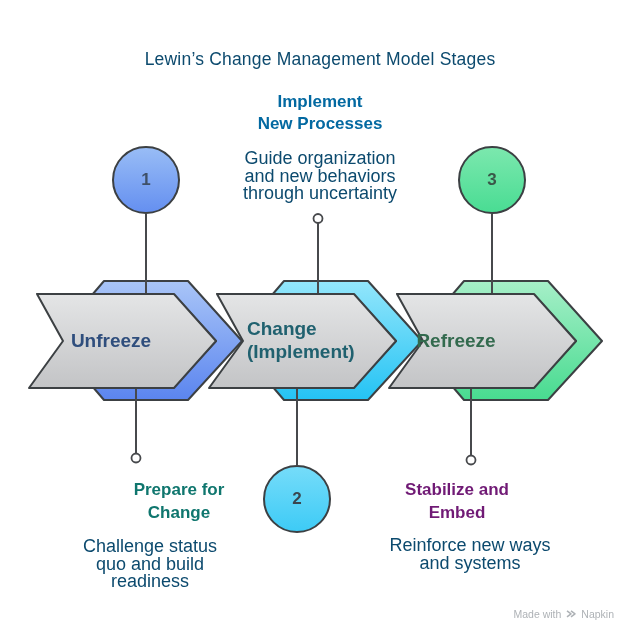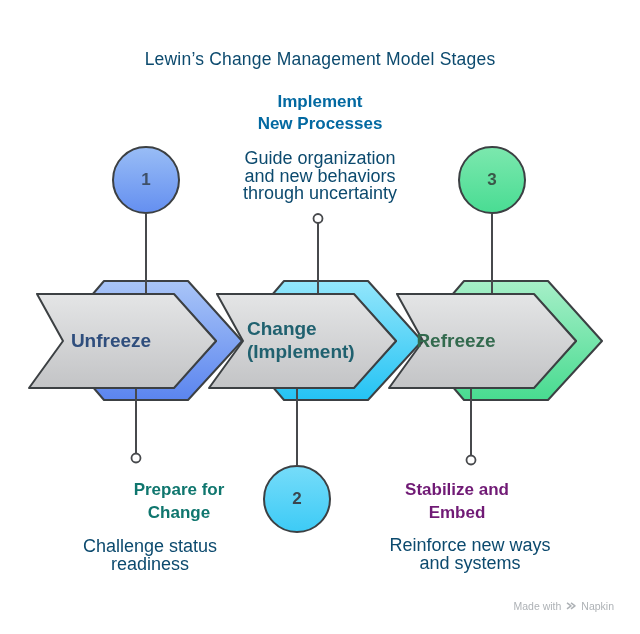--- a/index.html
+++ b/index.html
@@ -7,21 +7,21 @@
     position:relative; width:640px; height:634px; background:#ffffff;
     font-family:"Liberation Sans", sans-serif; overflow:hidden;
   }
   .abs { position:absolute; }
   .ctr { transform:translateX(-50%); text-align:center; white-space:nowrap; }
   .title { font-size:17.5px; color:#0c4a6e; letter-spacing:0.2px; }
   .stage-heading { font-size:17px; font-weight:bold; line-height:22px; }
   .desc { font-size:18px; color:#0c4a6e; line-height:17.5px; }
   .arrow-label { font-size:19px; font-weight:bold; line-height:22.5px; }
   .circle-num { font-size:17px; font-weight:bold; width:40px; margin-left:-20px; text-align:center; }
-  .watermark { display:flex; align-items:center; gap:4px; color:#AEB2B6; font-size:10.5px; }
+  .watermark { display:flex; align-items:center; gap:4px; color:#AEB2B6; font-size:10.5px;margin-top:8px; }
   svg.diagram { position:absolute; left:0; top:0; }
 </style>
 </head>
 <body>
 
 <div class="canvas">
 
   <svg class="diagram" width="640" height="634" viewBox="0 0 640 634">
     <defs>
       <linearGradient id="gGray" x1="0" y1="0" x2="0" y2="1">
@@ -101,20 +101,21 @@
     <div>and new behaviors</div>
     <div>through uncertainty</div>
   </div>
 
   <div class="abs ctr stage-heading" style="left:135px; top:478px; color:#0f766e; line-height:23px;margin-left:44px;">
     <div>Prepare for</div>
     <div>Change</div>
   </div>
   <div class="abs ctr desc" style="left:150px; top:538px;">
     <div>Challenge status</div>
+    <div>quo and build</div>
     <div>readiness</div>
   </div>
 
   <div class="abs ctr stage-heading" style="left:457px; top:478px; color:#701a75; line-height:23px;">
     <div>Stabilize and</div>
     <div>Embed</div>
   </div>
   <div class="abs ctr desc" style="left:470px; top:537px;">
     <div>Reinforce new ways</div>
     <div>and systems</div>

